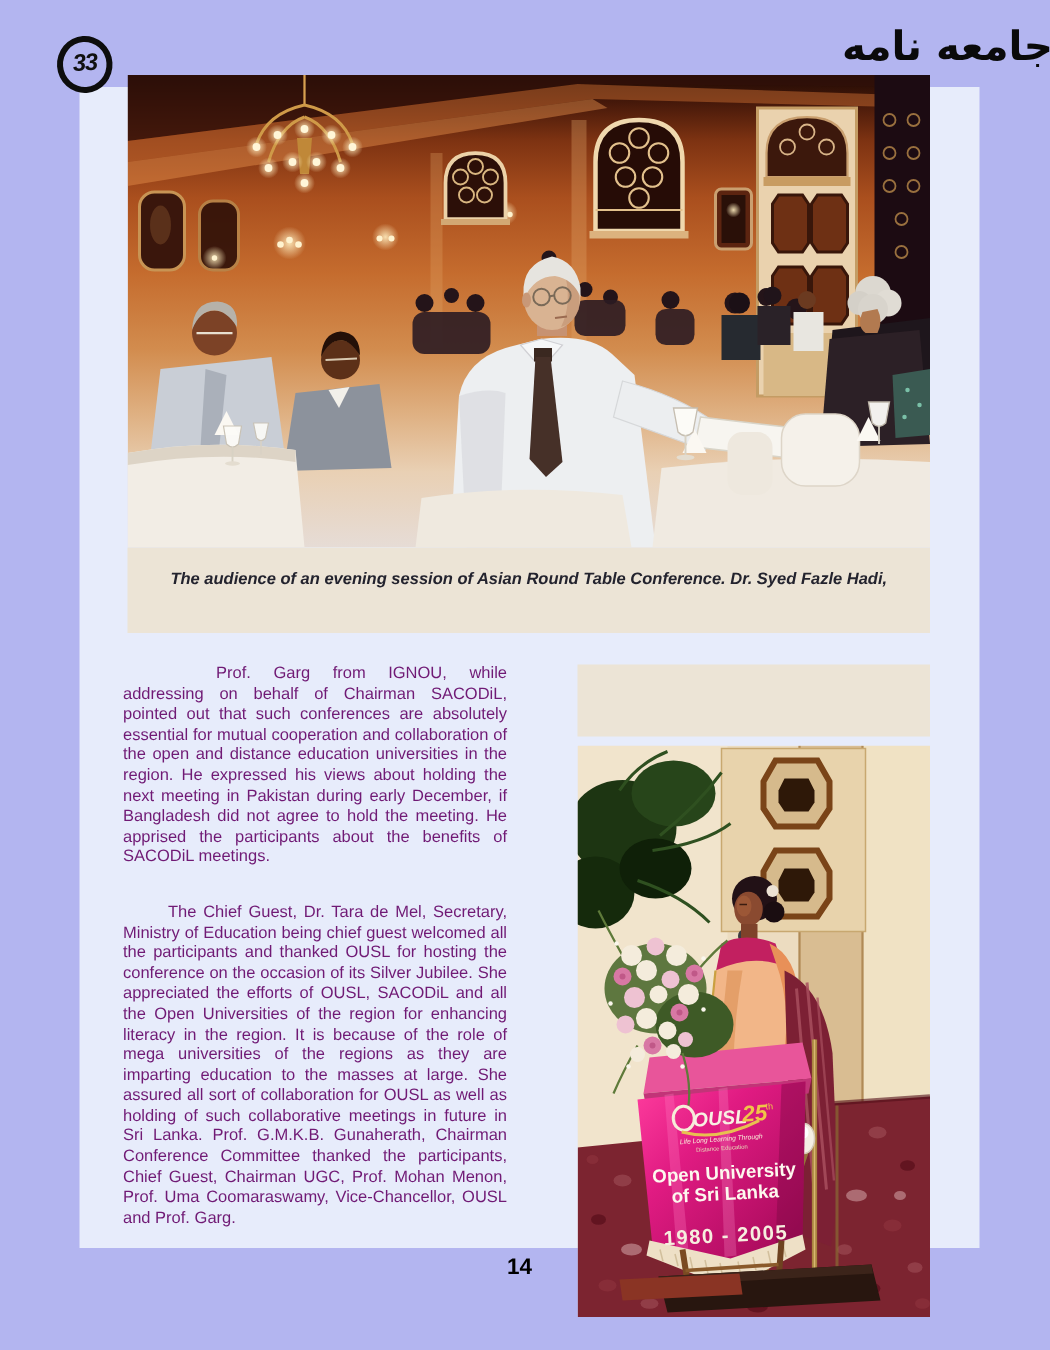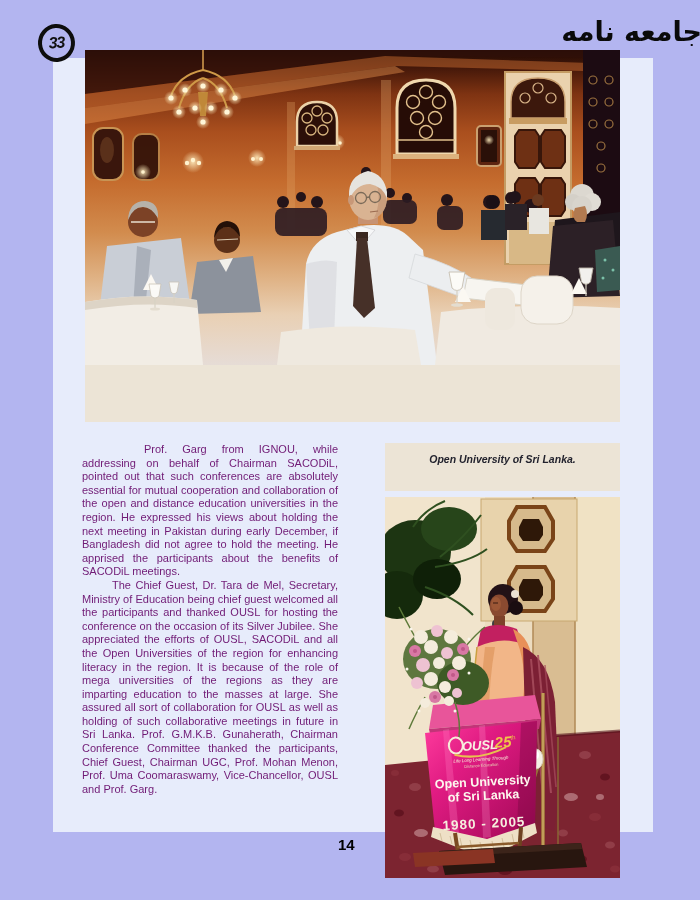--- a/index.html
+++ b/index.html
@@ -13,21 +13,21 @@
             font-size:27px;color:#0a0a0a;direction:rtl;line-height:1}
   .photo{position:absolute;overflow:hidden}
   .photo1{left:85px;top:50px;width:535px;height:315px}
   .photo2{left:385px;top:497px;width:235px;height:381px}
   .caption{position:absolute;background:#ece4d6;color:#23232e;font-style:italic;font-weight:600;text-align:center;box-sizing:border-box}
   .caption1{left:85px;top:365px;width:535px;height:57px;font-size:11px;line-height:16px;padding-top:13px}
   .caption2{left:385px;top:443px;width:235px;height:48px;font-size:10.5px;line-height:15.5px;padding-top:9px}
   .article{position:absolute;left:82px;top:443px;width:256px;color:#701a75}
   .article p{margin:0;font-size:11px;line-height:13.6px;text-align:justify}
   .article .p1{text-indent:62px}
-  .article .p2{text-indent:30px}
+  .article .p2{margin-top:23px;text-indent:30px}
   .pagenum{position:absolute;left:338px;top:836px;width:34px;text-align:left;font-size:15px;font-weight:bold;color:#000}
   svg{display:block}
   svg text{font-family:"Liberation Sans",sans-serif}
 </style>
 </head>
 <body>
 
 <div class="page">
 
   <div class="panel"></div>
@@ -252,29 +252,29 @@
         <path d="M364,222 h16 l-3,16 q-5,5 -10,0 Z" fill="#fdfcf8" opacity="0.95" stroke="#c4bcae" stroke-width="0.9"></path>
         <line x1="372" y1="240" x2="372" y2="254" stroke="#d8d2c4" stroke-width="1.3"></line>
           <ellipse cx="372" cy="255" rx="6" ry="1.8" fill="#e4ddd0"></ellipse>
         <path d="M494,218 h14 l-2.5,14 q-4.5,4.5 -9,0 Z" fill="#fdfcf8" opacity="0.95" stroke="#c4bcae" stroke-width="0.9"></path>
         <line x1="501" y1="234" x2="501" y2="246" stroke="#d8d2c4" stroke-width="1.2"></line>
       </g>
     </svg>
   </div>
 
   <div class="caption caption1">
+    <div>The audience of an evening session of Asian Round Table Conference.   Dr. Syed Fazle Hadi,</div>
   </div>
 
   <div class="article">
     <p class="p1">Prof. Garg from IGNOU, while addressing on behalf of Chairman SACODiL, pointed out that such conferences are absolutely essential for mutual cooperation and collaboration of the open and distance education universities in the region.  He expressed his views about holding the next meeting in Pakistan during early December, if Bangladesh did not agree to hold the meeting.  He apprised the participants about the benefits of SACODiL meetings.</p>
     <p class="p2">The Chief Guest, Dr. Tara de Mel, Secretary, Ministry of Education being chief guest welcomed all the participants and thanked OUSL for hosting the conference on the occasion of its Silver Jubilee.  She appreciated the efforts of OUSL, SACODiL and all the Open Universities of the region for enhancing literacy in the region.  It is because of the role of mega universities of the regions as they are imparting education to the masses at large.  She assured all sort of collaboration for OUSL as well as holding of such collaborative meetings in future in Sri Lanka.  Prof. G.M.K.B. Gunaherath, Chairman Conference Committee thanked the participants, Chief Guest, Chairman UGC, Prof. Mohan Menon, Prof. Uma Coomaraswamy, Vice-Chancellor, OUSL and Prof. Garg.</p>
   </div>
 
   <div class="caption caption2">
-    <div>Open University of Sri Lanka.</div>
   </div>
 
   <div class="photo photo2">
     <svg viewBox="0 0 235 381" width="235" height="381">
       <defs>
         <linearGradient id="bannerG" x1="0" y1="0" x2="1" y2="1">
           <stop offset="0" stop-color="#ff3d9e"></stop>
             <stop offset="0.35" stop-color="#e01b82"></stop>
           <stop offset="0.75" stop-color="#b80f66"></stop>
             <stop offset="1" stop-color="#97094f"></stop>

